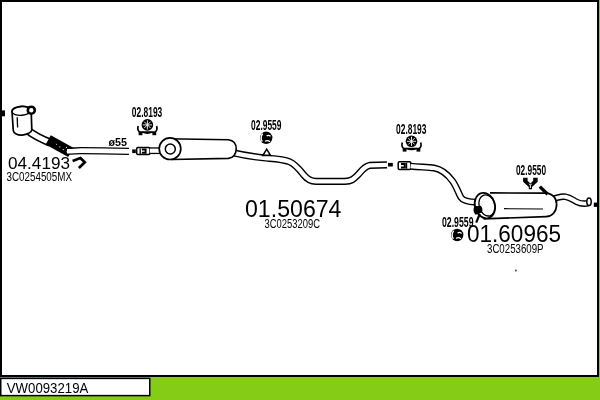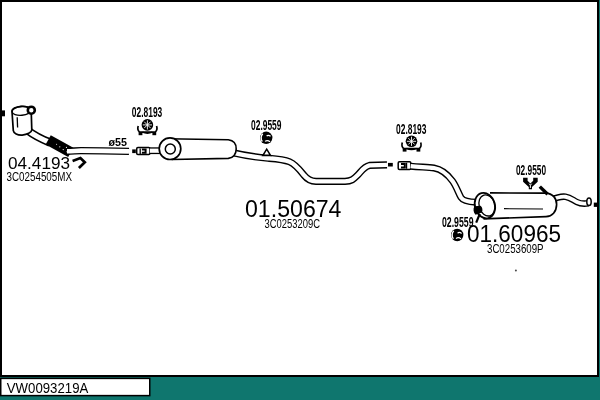--- a/index.html
+++ b/index.html
@@ -1,16 +1,16 @@
 <!DOCTYPE html>
 <html><head>
 <meta charset="utf-8">
 <style>
   html,body{margin:0;padding:0;background:#fff;}
-  .screen{position:relative;width:600px;height:400px;background:#0f766e;overflow:hidden;
+  .screen{position:relative;width:600px;height:400px;background:#84cc16;overflow:hidden;
           font-family:"Liberation Sans","DejaVu Sans",sans-serif;}
   svg{position:absolute;left:0;top:0;}
   text{fill:#000;font-family:"Liberation Sans","DejaVu Sans",sans-serif;}
   .big-num{font-size:23.5px;}
   .oe-ref{font-size:12px;}
   .acc-num{font-size:14px;font-weight:bold;}
 </style>
 </head>
 <body>
 

